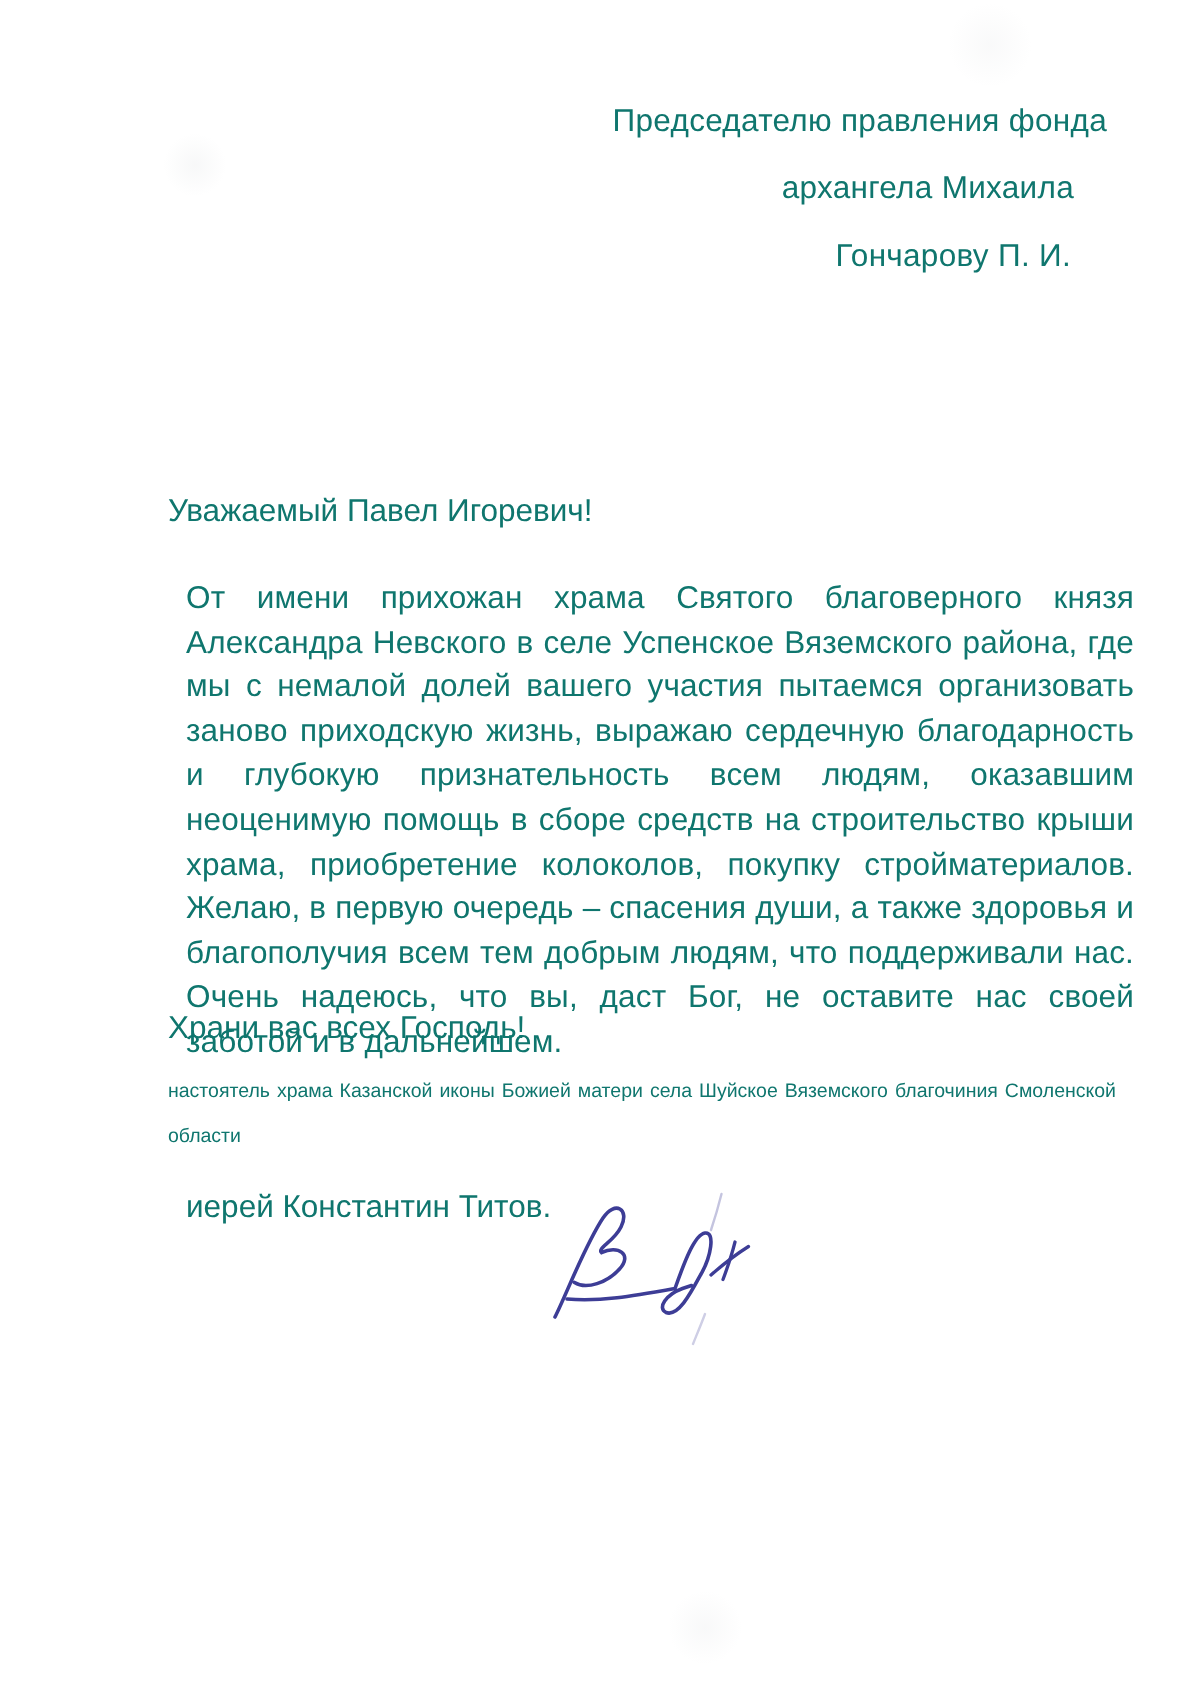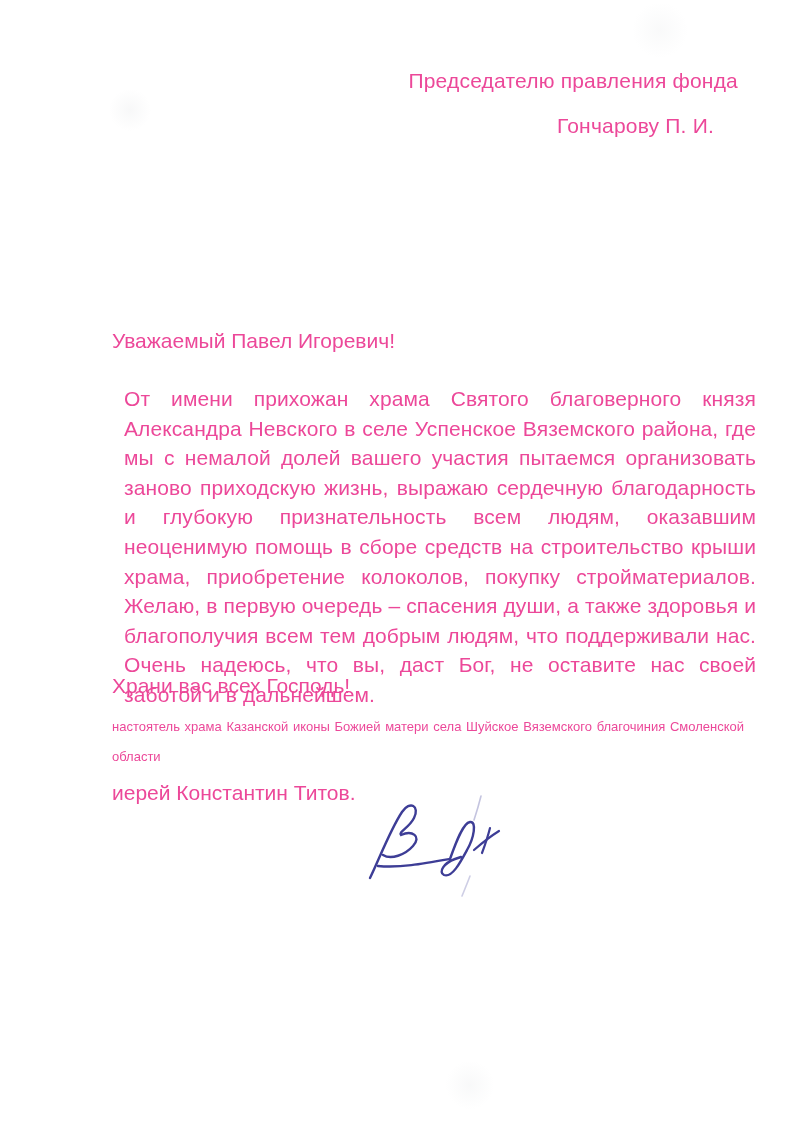--- a/index.html
+++ b/index.html
@@ -76,38 +76,39 @@
     margin: 0;
     font-size: 13px;
     line-height: 30px;
     text-align: justify;
   }
   .priest {
     position: absolute;
     top: 781px;
     left: 112px;
     width: 632px;
-    margin: 0;
+    margin: 12px;
     font-size: 21px;
   }
   .signature {
     position: absolute;
     top: 786px;
     left: 364px;
     width: 145px;
     height: 112px;
   }
 </style>
 </head>
 <body>
 
-<div class="page" style="color: #ec4899; background: rgb(255, 255, 255);">
+<div class="page" style="color: #0f766e; background: rgb(255, 255, 255);">
 
   <div class="recipient">
     <p class="r1">Председателю правления фонда</p>
+    <p class="r2">архангела Михаила</p>
     <p class="r3">Гончарову П. И.</p>
   </div>
 
   <p class="salutation">Уважаемый Павел Игоревич!</p>
 
   <p class="body-text">От имени прихожан храма Святого благоверного князя Александра Невского в селе Успенское Вяземского района, где мы с немалой долей вашего участия пытаемся организовать заново приходскую жизнь, выражаю сердечную благодарность и глубокую признательность всем людям, оказавшим неоценимую помощь в сборе средств на строительство крыши храма, приобретение колоколов, покупку стройматериалов.  Желаю, в первую очередь – спасения души, а также здоровья и благополучия всем тем добрым людям, что поддерживали нас. Очень надеюсь, что вы, даст Бог, не оставите нас своей заботой и в дальнейшем.</p>
 
   <p class="blessing">Храни вас всех Господь!</p>
 
   <p class="signoff">настоятель храма Казанской иконы Божией матери села Шуйское Вяземского благочиния Смоленской области</p>

